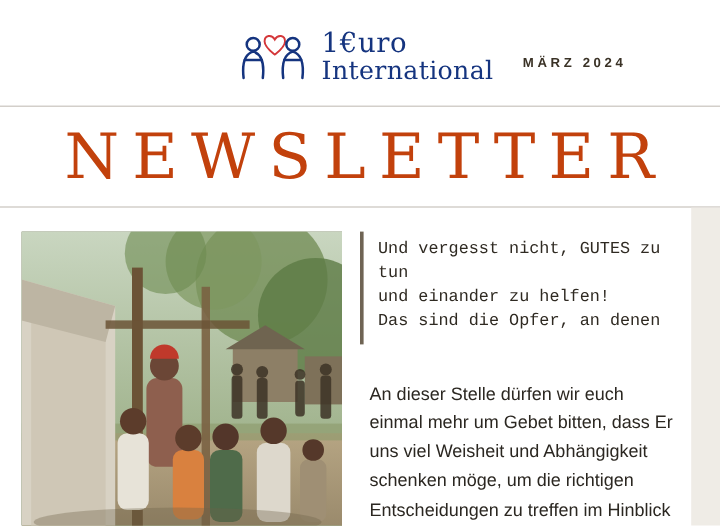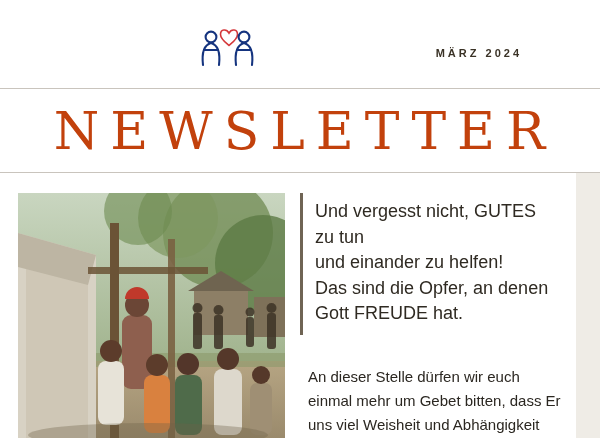--- a/index.html
+++ b/index.html
@@ -106,22 +106,22 @@
     left: 300px;
     top: 20px;
     width: 264px;
   }
 
   .quote-box {
     border-left: 3px solid #6f6454;
     padding: 6px 4px 8px 12px;
   }
   .quote-line {
-    font-family: Liberation Sans, sans-serif;
-    font-size: 18px;
+    font-family: Liberation Mono, monospace;
+    font-size: 14px;
     color: #2f2a22;
     line-height: 1.42;
   }
   .quote-ref {
     font-family: "Liberation Serif", serif;
     font-style: italic;
     font-size: 14px;
     color: #2f2a22;
     text-align: right;
     padding-right: 22px;
@@ -158,20 +158,24 @@
         <path d="M33 9 C30.5 4.5 24.5 5 24.5 10.5 C24.5 15 30 19 33 21.5 C36 19 41.5 15 41.5 10.5 C41.5 5 35.5 4.5 33 9 Z" fill="none" stroke="#d4373a" stroke-width="1.6"></path>
 
         <circle cx="15" cy="13" r="5.4" fill="none" stroke="#15347f" stroke-width="2.1"></circle>
         <path d="M15 19 C8 21 5.5 28 7 41 M15 19 C22 21 24.5 28 23 41" fill="none" stroke="#15347f" stroke-width="2.1" stroke-linecap="round"></path>
         <path d="M8 26 L22 26" stroke="#15347f" stroke-width="2.1" stroke-linecap="round"></path>
 
         <circle cx="48" cy="13" r="5.4" fill="none" stroke="#15347f" stroke-width="2.1"></circle>
         <path d="M48 19 C41 21 38.5 28 40 41 M48 19 C55 21 57.5 28 56 41" fill="none" stroke="#15347f" stroke-width="2.1" stroke-linecap="round"></path>
         <path d="M41 26 L55 26" stroke="#15347f" stroke-width="2.1" stroke-linecap="round"></path>
       </svg>
+    </span>
+    <span class="logo-text">
+      <div class="logo-line1">1€uro</div>
+      <div class="logo-line2">International</div>
     </span>
   </div>
 
   <div class="issue-date">MÄRZ 2024</div>
 </div>
 
 <div class="masthead">
   <div class="masthead-title">NEWSLETTER</div>
 </div>
 
@@ -258,18 +262,17 @@
       <ellipse cx="130" cy="242" rx="120" ry="12" fill="#6e6048" opacity="0.35"></ellipse>
     </svg>
   </div>
 
   <div class="right-col">
 
     <div class="quote-box">
       <div class="quote-line">Und vergesst nicht, GUTES zu tun</div>
       <div class="quote-line">und einander zu helfen!</div>
       <div class="quote-line">Das sind die Opfer, an denen</div>
-      <div class="quote-line">Gott FREUDE hat.</div>
     </div>
 
     <div class="body-text">An dieser Stelle dürfen wir euch einmal mehr um Gebet bitten, dass Er uns viel Weisheit und Abhängigkeit schenken möge, um die richtigen Entscheidungen zu treffen im Hinblick darauf, dass alles zu Seiner</div>
   </div>
 </div>
 
 </body></html>

